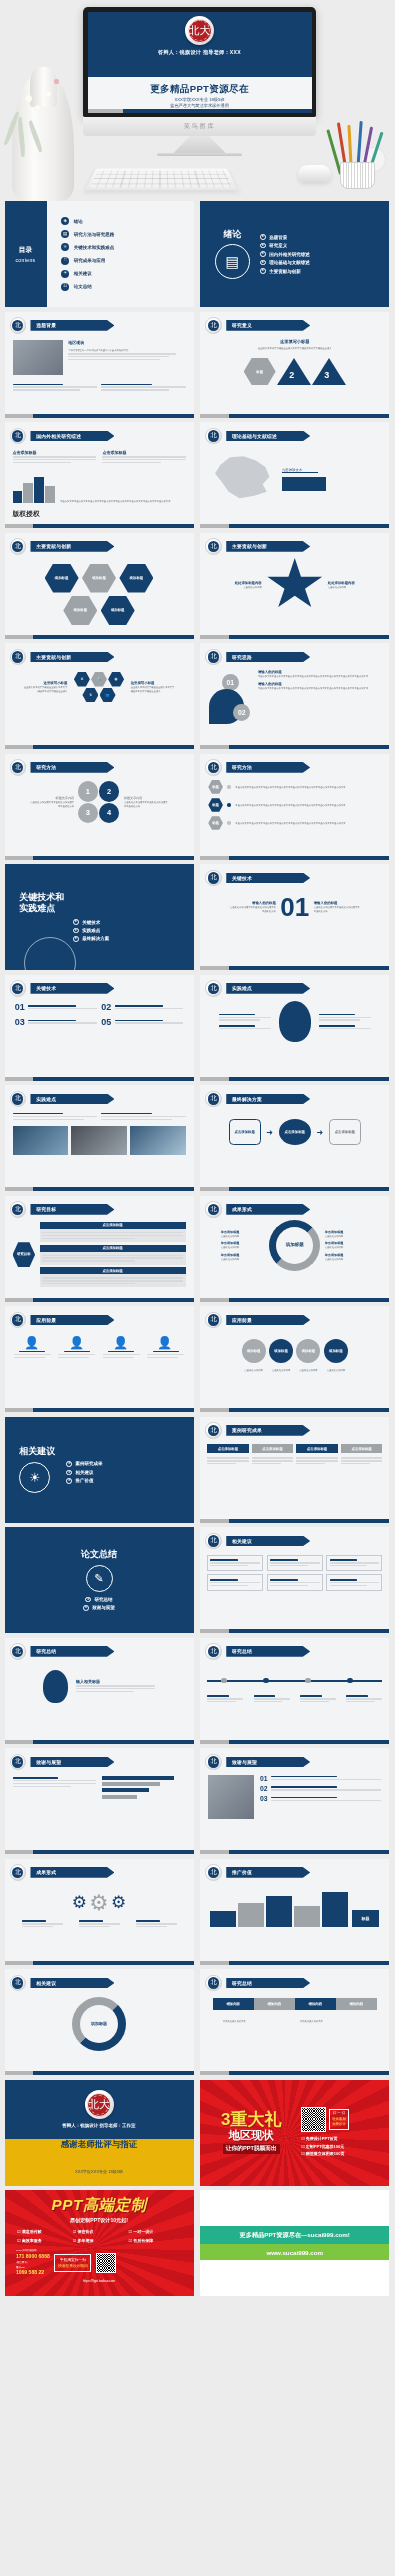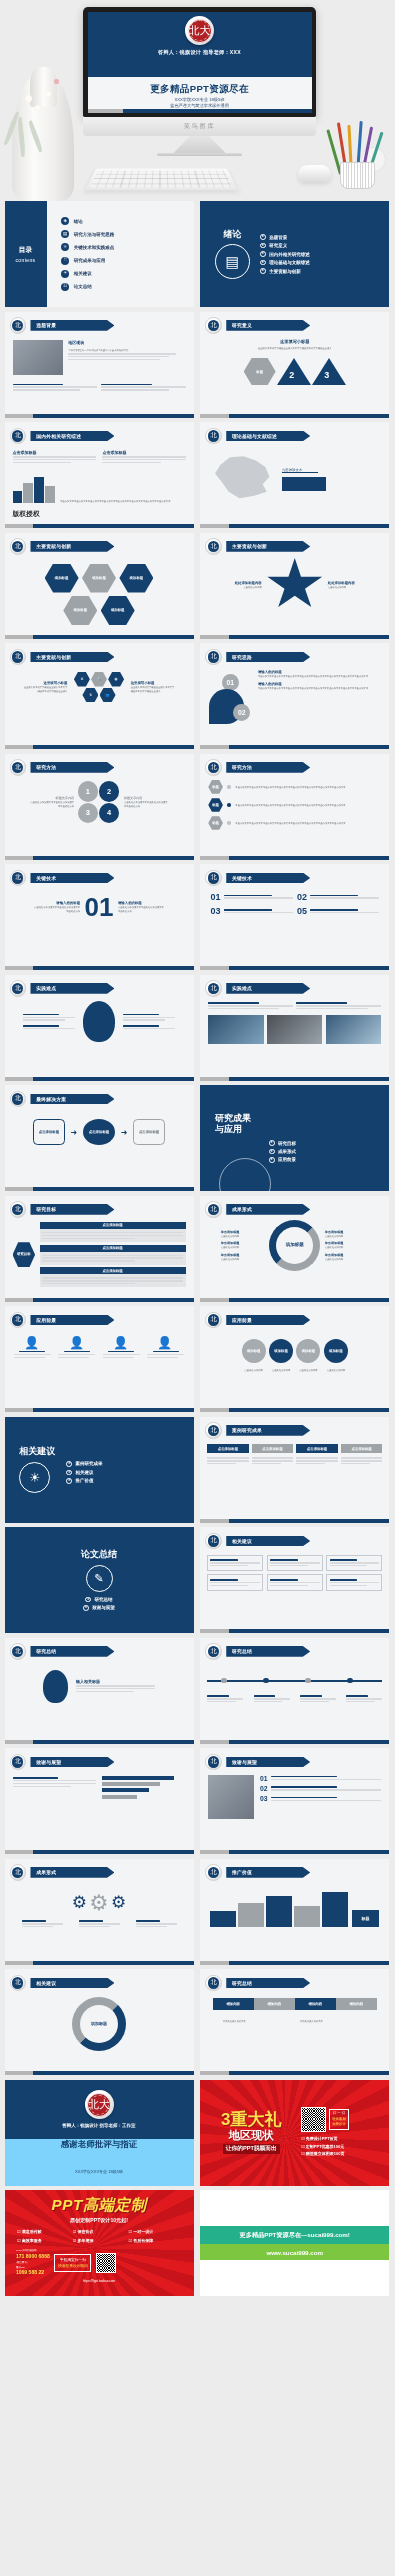--- a/index.html
+++ b/index.html
@@ -224,21 +224,21 @@
     display:flex; align-items:center; justify-content:center; font-size:5.1px;
   }
 
   
   .closing{ height:100%; display:flex; flex-direction:column; }
   .closing-top{
     flex:0 0 56%; background:#14406e; display:flex; flex-direction:column;
     align-items:center; justify-content:center; gap:3.4px;
   }
   .closing-bot{
-    flex:1; background:#7dd3fc; display:flex; flex-direction:column;
+    flex:1; background:#eab308; display:flex; flex-direction:column;
     align-items:center; justify-content:center; gap:18px; position:relative;
   }
   .closing-bot h2{ color:#14406e; font-size:8.5px; font-weight:bold; }
   .closing-bot .s{ color:#2a4c73; font-size:4px; }
 
   
   .promo{
     height:100%; position:relative; overflow:hidden;
     background:
       repeating-conic-gradient(from 0deg at 45% 55%, #e0191f 0deg 7deg, #c8131a 7deg 14deg),
@@ -643,20 +643,41 @@
         </div>
         <div style="display:flex;align-items:center;gap:4.5px">
           <div class="hexa gray" style="width:14.7px;height:13.6px">标题</div>
           <span style="width:3.4px;height:3.4px;border-radius:50%;background:#c0c4c8"></span>
           <div class="txtblk" style="flex:1">单击添加文本单击添加文本单击添加文本单击添加文本单击添加文本单击添加文本单击添加文本单击添加文本</div>
         </div>
       </div>
       <div class="foot"></div>
     </div>
 
+    <div class="slide dark">
+      <div class="sect">
+        <div class="sect-title" style="white-space:pre-line">关键技术和
+实践难点</div>
+        <div class="sect-list" style="margin-left:54px;margin-top:4.5px">
+          <div class="sect-li">
+              <span class="circ-arrow">➤</span>
+              <span>关键技术</span>
+            </div>
+          <div class="sect-li">
+              <span class="circ-arrow">➤</span>
+              <span>实践难点</span>
+            </div>
+          <div class="sect-li">
+              <span class="circ-arrow">➤</span>
+              <span>最终解决方案</span>
+            </div>
+        </div>
+        <div class="sect-ring"></div>
+      </div>
+    </div>
 
     <div class="slide">
       <div class="shead">
           <div class="badge">
             <div class="badge-in">北</div>
           </div>
         <div class="ribbon">关键技术</div>
         </div>
       <div style="display:flex;align-items:center;justify-content:center;gap:4.5px;margin-top:8px">
         <div style="width:48px;text-align:right">
@@ -776,41 +797,20 @@
       <div style="display:flex;align-items:center;justify-content:center;gap:5.7px;margin-top:12.4px">
         <div style="width:32px;height:26px;border:1.1px solid #14406e;border-radius:4.5px;display:flex;align-items:center;justify-content:center;font-size:3.4px;color:#14406e;font-weight:bold">点击添加标题</div>
         <span style="color:#14406e;font-size:8px">➜</span>
         <div style="width:32px;height:26px;background:#14406e;border-radius:50%;display:flex;align-items:center;justify-content:center;font-size:3.4px;color:#fff;font-weight:bold">点击添加标题</div>
         <span style="color:#14406e;font-size:8px">➜</span>
         <div style="width:32px;height:26px;border:1.1px solid #9ea3a8;border-radius:4.5px;display:flex;align-items:center;justify-content:center;font-size:3.4px;color:#6c7279;font-weight:bold">点击添加标题</div>
       </div>
       <div class="foot"></div>
     </div>
 
-    <div class="slide dark">
-      <div class="sect">
-        <div class="sect-title" style="white-space:pre-line">研究成果
-与应用</div>
-        <div class="sect-list" style="margin-left:54px;margin-top:4.5px">
-          <div class="sect-li">
-              <span class="circ-arrow">➤</span>
-              <span>研究目标</span>
-            </div>
-          <div class="sect-li">
-              <span class="circ-arrow">➤</span>
-              <span>成果形式</span>
-            </div>
-          <div class="sect-li">
-              <span class="circ-arrow">➤</span>
-              <span>应用前景</span>
-            </div>
-        </div>
-        <div class="sect-ring"></div>
-      </div>
-    </div>
 
     <div class="slide">
       <div class="shead">
           <div class="badge">
             <div class="badge-in">北</div>
           </div>
         <div class="ribbon">研究目标</div>
         </div>
       <div style="display:flex;gap:4.5px;padding:4.5px 8px;align-items:center">
         <div class="hexa" style="width:22.6px;height:25px;font-size:3.4px;line-height:1.4;text-align:center">研究目标</div>

